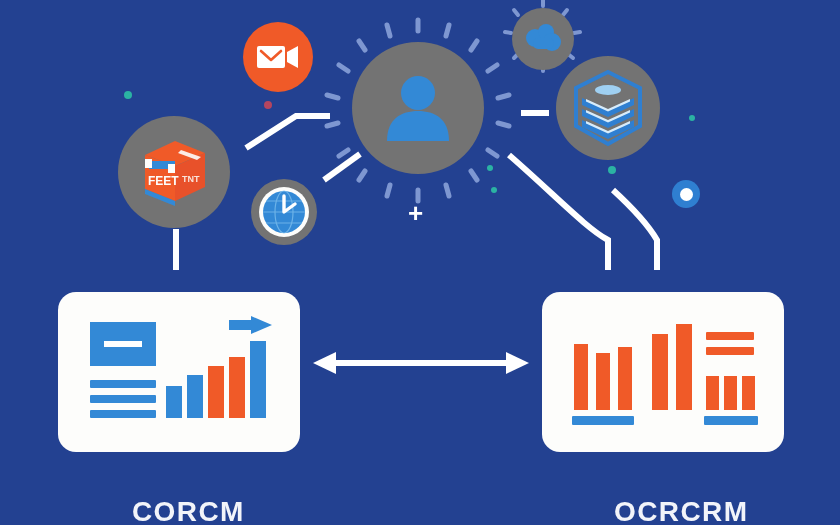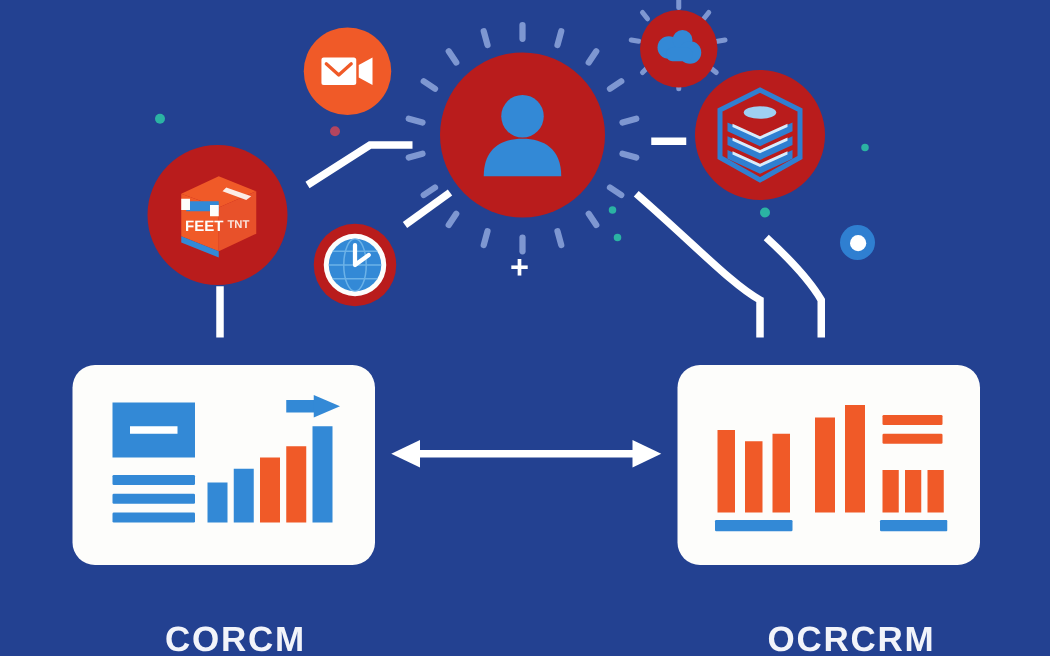--- a/index.html
+++ b/index.html
@@ -23,21 +23,21 @@
     position: absolute;
     left: 0;
     top: 0;
     width: 840px;
     height: 525px;
   }
   
   .badge {
     position: absolute;
     border-radius: 50%;
-    background: #b91c1c;
+    background: #737373;
     display: flex;
     align-items: center;
     justify-content: center;
     box-shadow: 0 0 0 0 rgba(0,0,0,0);
   }
   .badge.orange {
     background: #f05a28;
   }
   
   #person-hub {

